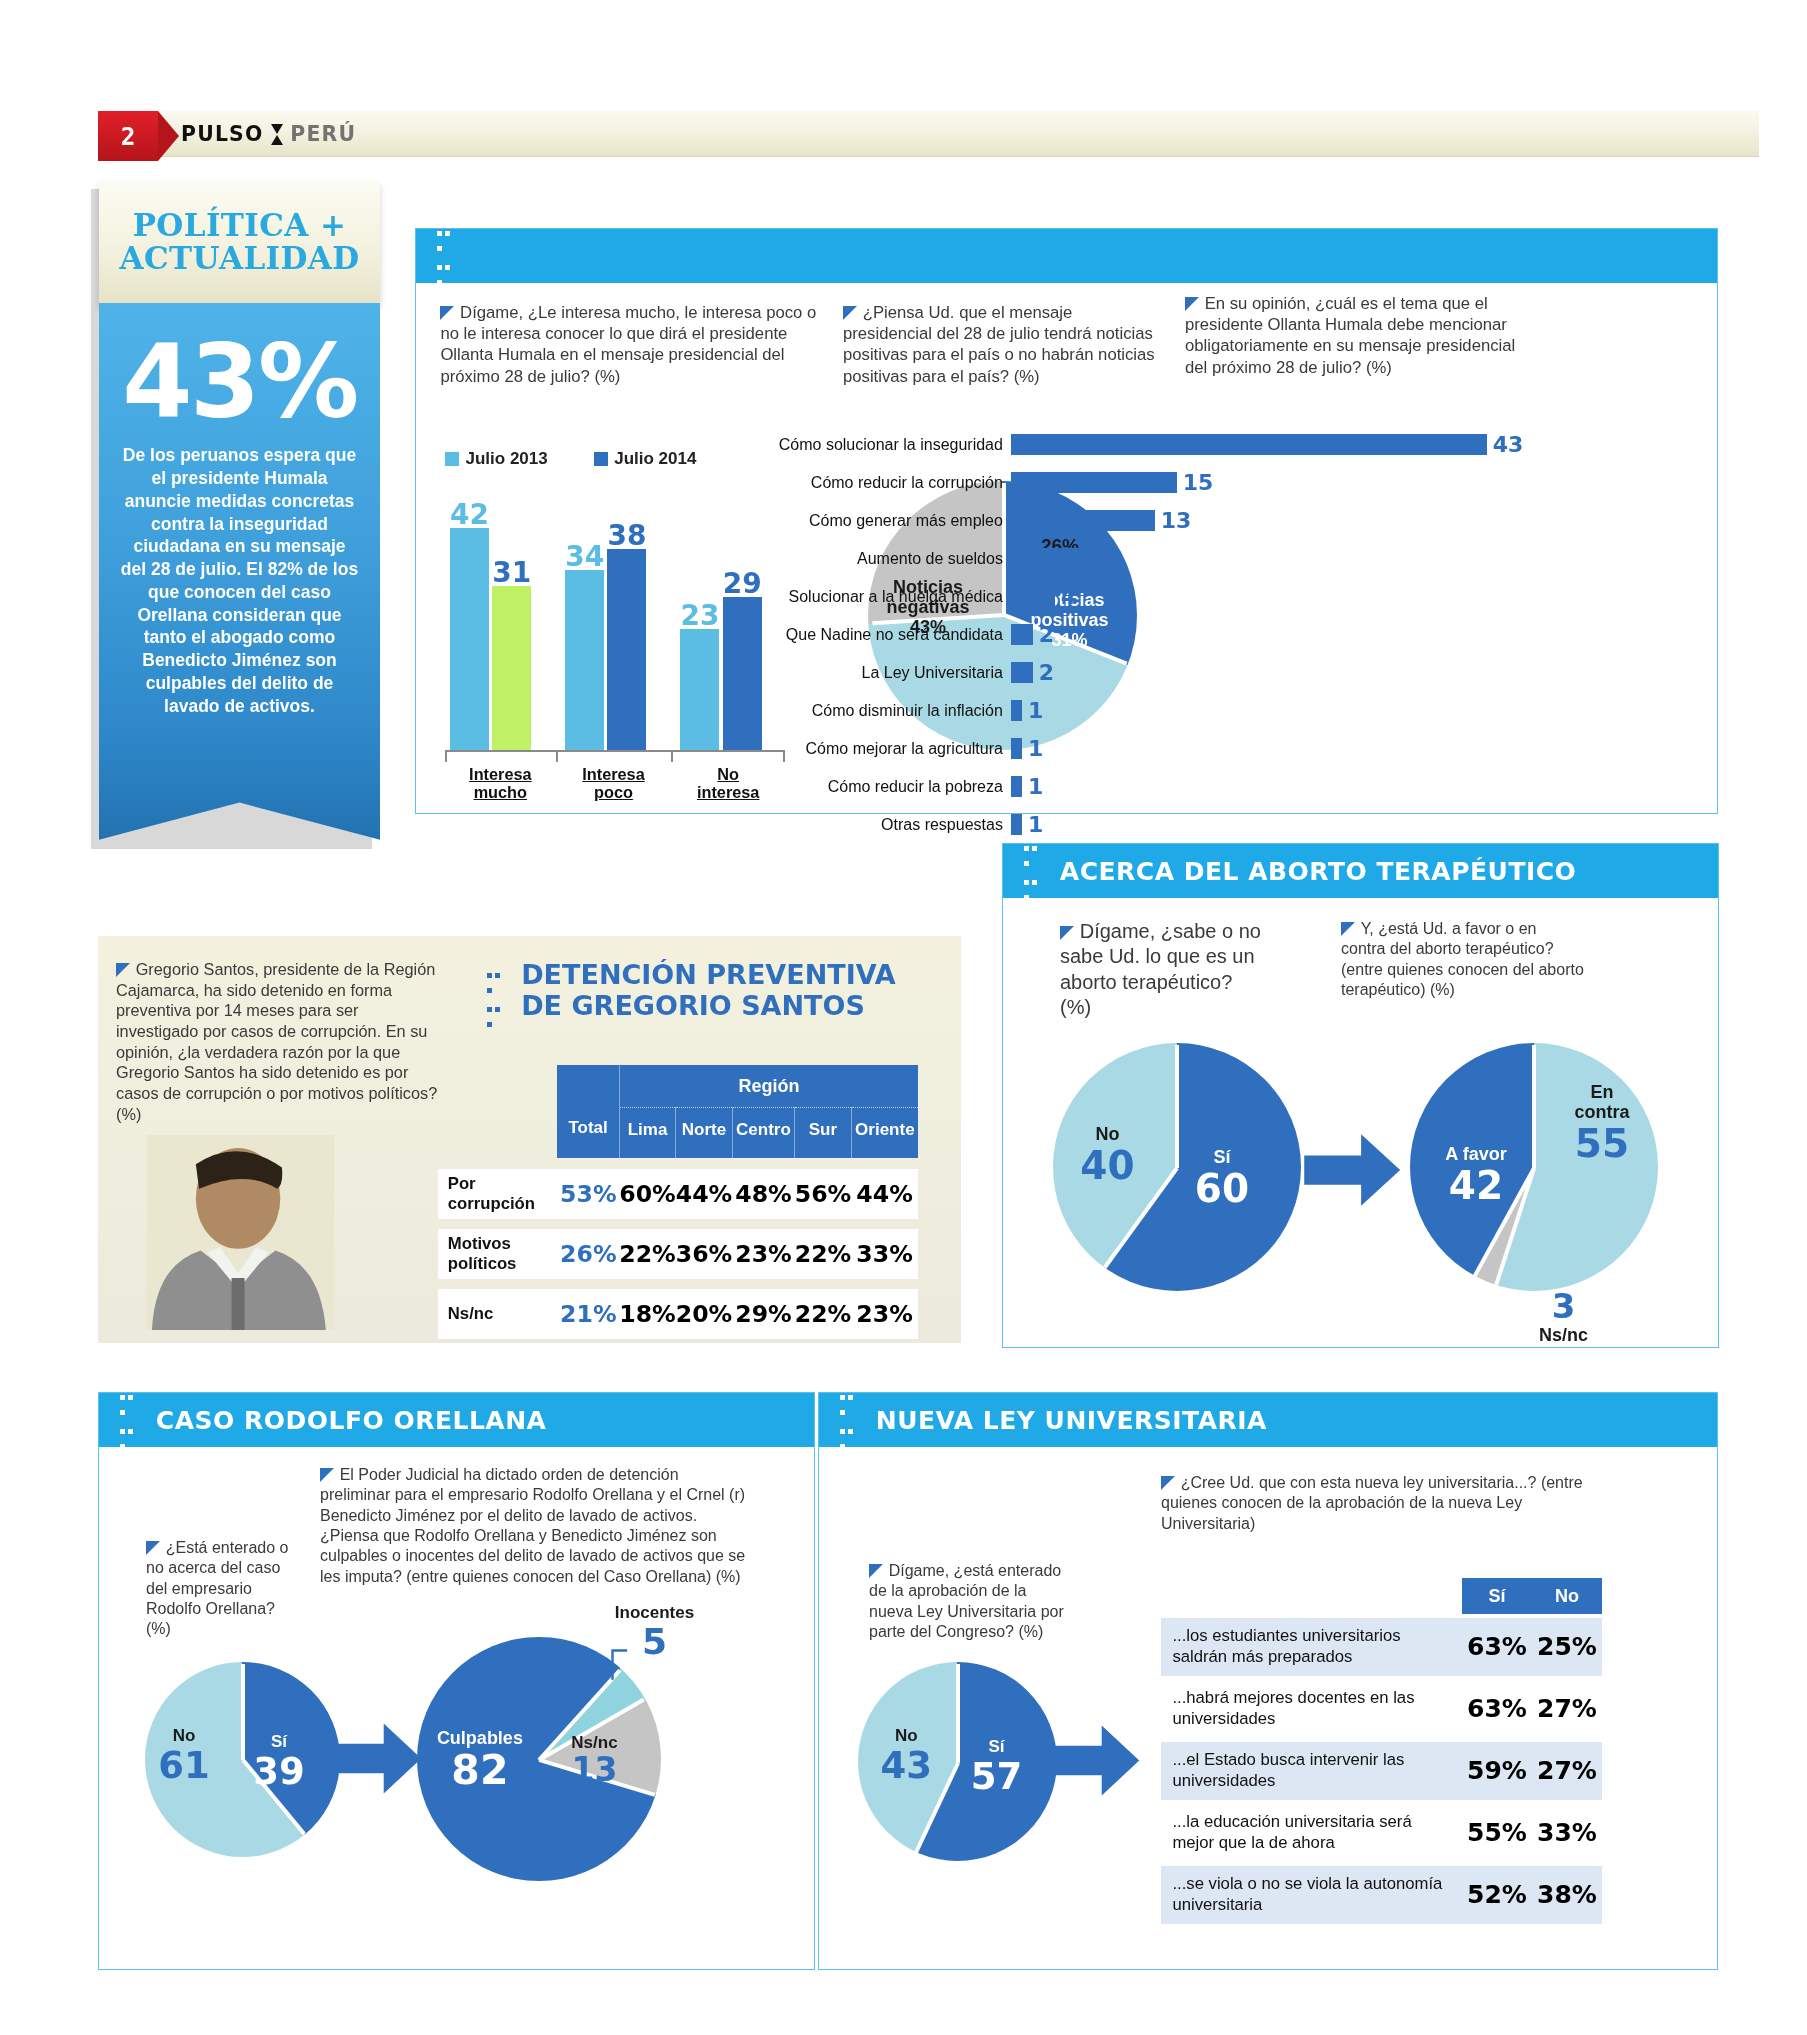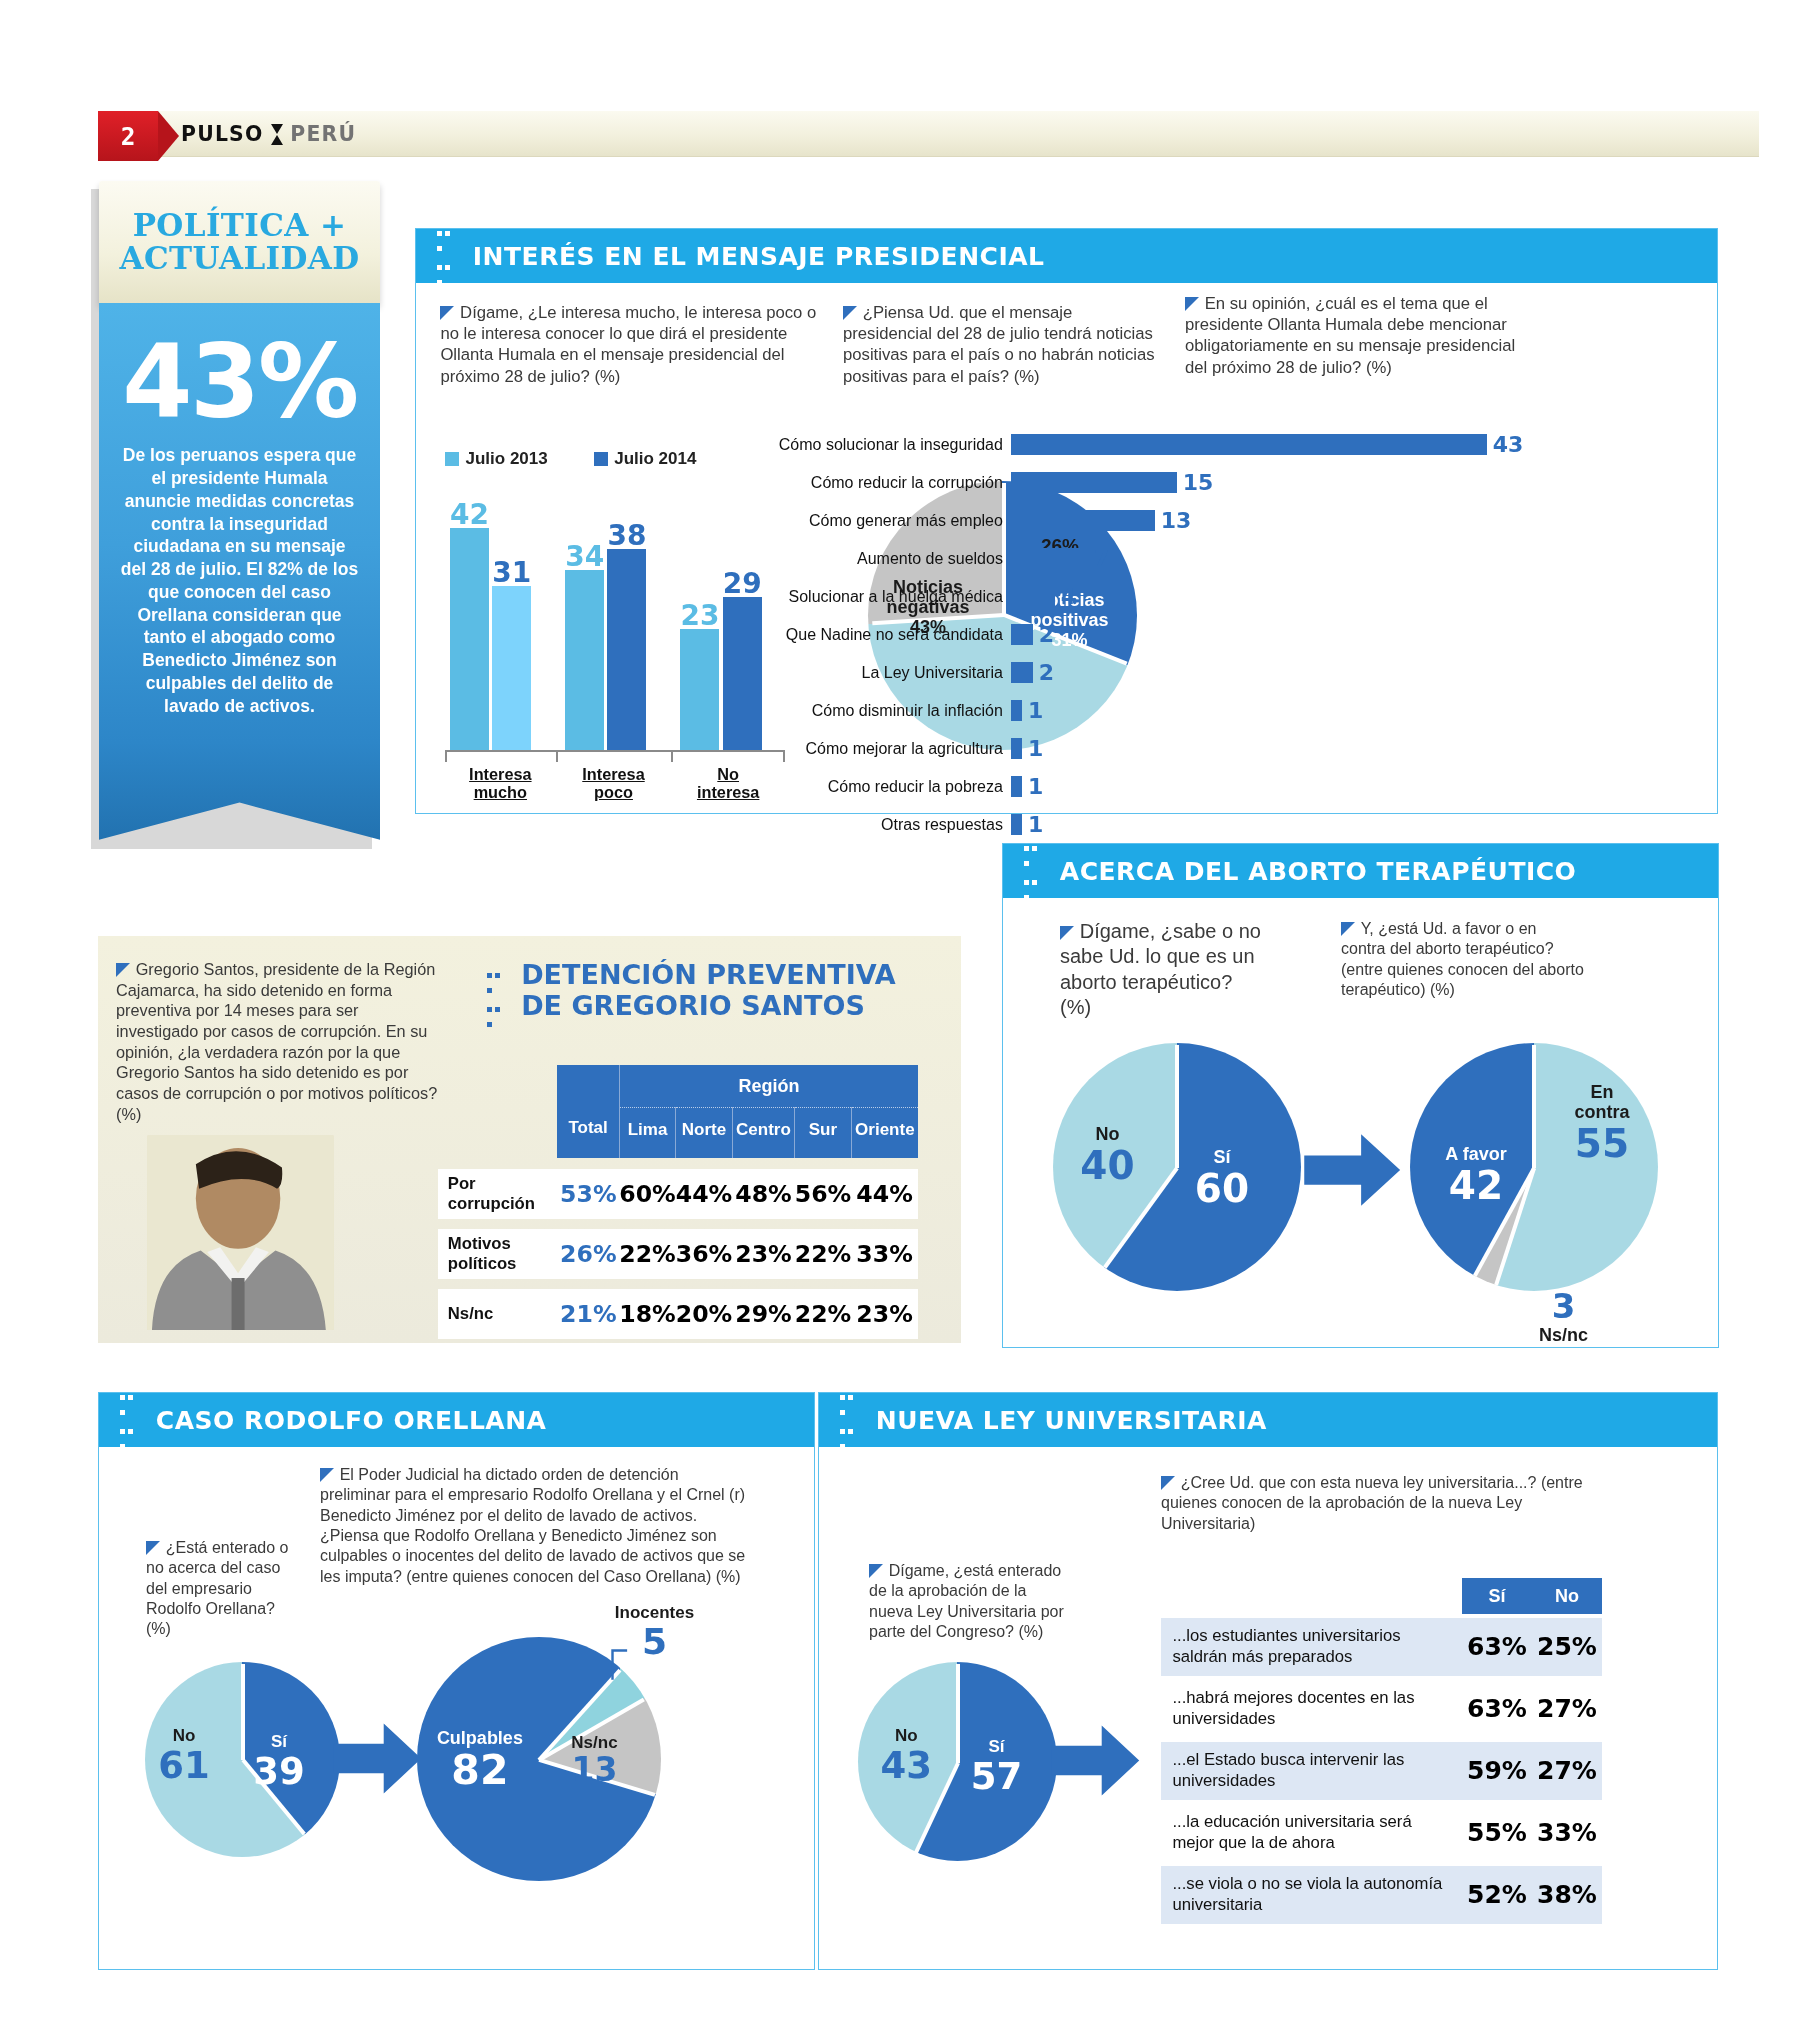--- a/index.html
+++ b/index.html
@@ -134,21 +134,20 @@
     </div>
     <div class="ribbon-tail"></div>
   </div>
 
   <div class="panel" style="left:415px; top:228px; width:1303px; height:586px;">
     <div class="panel-head">
       <span class="dots">
         <i><em></em><em></em><em></em></i>
           <i style="margin-top:3.3px"><em></em><em></em><em></em></i>
       </span>
-      <h2>INTERÉS EN EL MENSAJE PRESIDENCIAL</h2>
     </div>
 
     <div style="position:absolute; left:24.4px; top:73px; width:383px;">
       <p class="q"><span class="qmark"></span><span>Dígame, ¿Le interesa mucho, le interesa poco o no le interesa conocer lo que dirá el presidente Ollanta Humala en el mensaje presidencial del próximo 28 de julio? (%)</span></p>
     </div>
 
     <div style="position:absolute; left:29px; top:220px;">
       <div class="legend">
         <div>
           <span class="sw" style="background:#5bbce4"></span><span>Julio 2013</span>
@@ -156,21 +155,21 @@
         <div>
           <span class="sw" style="background:#2f6fbd"></span><span>Julio 2014</span>
         </div>
       </div>
 
       <div class="bars" style="margin-top:37px;">
         <div class="bgrp">
           <div class="bar" style="height:222px; background:#5bbce4;">
             <span class="v" style="color:#5bbce4">42</span>
             </div>
-          <div class="bar" style="height:164px; background:#7dd3fc;">
+          <div class="bar" style="height:164px; background:#bef264;">
             <span class="v" style="color:#2f6fbd">31</span>
             </div>
         </div>
         <div class="bgrp">
           <div class="bar" style="height:180px; background:#5bbce4;">
             <span class="v" style="color:#5bbce4">34</span>
             </div>
           <div class="bar" style="height:201px; background:#2f6fbd;">
             <span class="v" style="color:#2f6fbd">38</span>
             </div>

